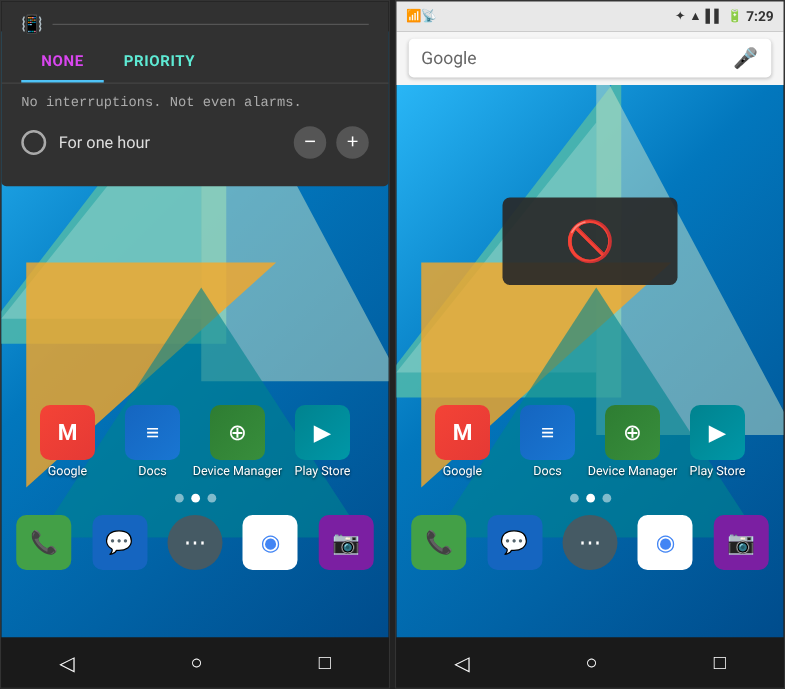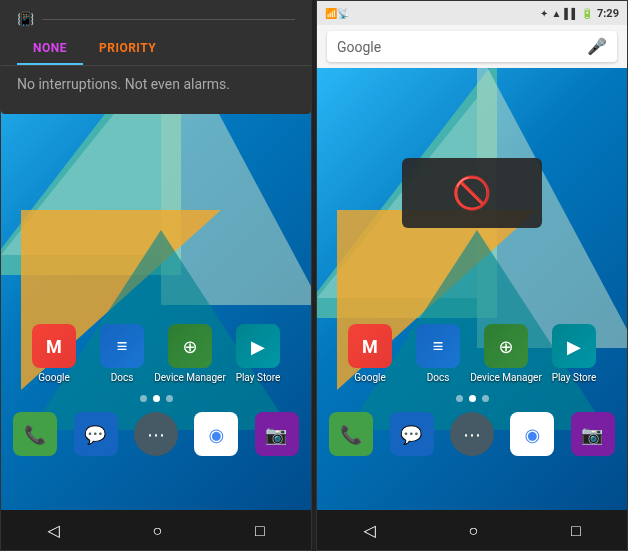--- a/index.html
+++ b/index.html
@@ -140,37 +140,38 @@
     .notif-tabs {
       display: flex;
       padding: 0 16px;
       gap: 0;
       border-bottom: 1px solid #444;
     }
     .notif-tab {
       padding: 8px 16px 8px;
       font-size: 12px;
       font-weight: bold;
-      color: #f97316;
+      color: #5eead4;
       letter-spacing: 0.5px;
       cursor: pointer;
       border-bottom: 2px solid transparent;
       text-transform: uppercase;
     }
     .notif-tab.active {
       color: #d946ef;
       border-bottom: 2px solid #4fc3f7;
     }
     .notif-body {
       padding: 10px 16px;
     }
     .notif-desc {
-      font-size: 14px;
+      font-size: 11px;
       color: #aaa;
       margin-bottom: 12px;
+      font-family: Liberation Mono, monospace;
     }
     .notif-option {
       display: flex;
       align-items: center;
       gap: 10px;
       margin-bottom: 12px;
     }
     .radio-outer {
       width: 20px;
       height: 20px;
@@ -391,20 +392,28 @@
       <div class="notif-divider-line"></div>
     </div>
     <div class="notif-tabs">
       <div class="notif-tab active">NONE</div>
       <div class="notif-tab">PRIORITY</div>
     </div>
     <div class="notif-body">
       <div class="notif-desc">No interruptions. Not even alarms.</div>
 
 
+      <div class="notif-option">
+        <div class="radio-empty"></div>
+        <span class="notif-option-label">For one hour</span>
+        <div class="hour-controls">
+          <button class="hour-btn">−</button>
+          <button class="hour-btn">+</button>
+        </div>
+      </div>
     </div>
   </div>
 
   <div class="wallpaper">
     <div class="wp-bg"></div>
     <div class="wp-triangle1"></div>
     <div class="wp-triangle2"></div>
     <div class="wp-triangle3"></div>
     <div class="wp-triangle4"></div>
     <div class="wp-triangle5"></div>

